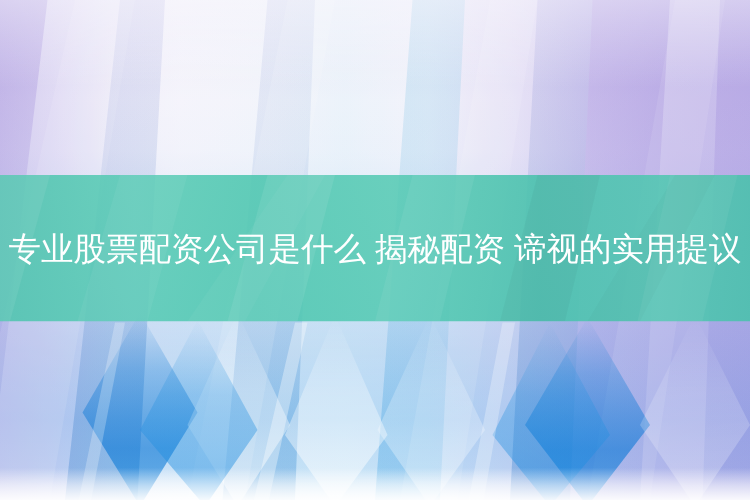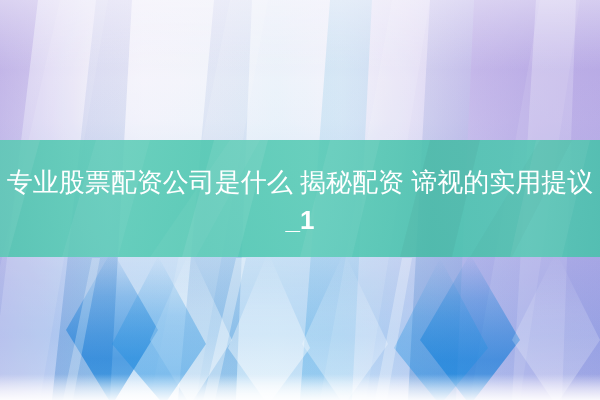--- a/index.html
+++ b/index.html
@@ -252,18 +252,17 @@
         <polygon points="214,0 268,0 238,117 182,117" fill="#ffffff" opacity="0.08"></polygon>
         <polygon points="330,0 380,0 352,117 300,117" fill="#ffffff" opacity="0.06"></polygon>
         <polygon points="430,0 480,0 452,117 400,117" fill="#000000" opacity="0.03"></polygon>
         <polygon points="536,0 590,0 562,117 510,117" fill="#ffffff" opacity="0.05"></polygon>
         <polygon points="150,117 230,0 260,0 196,117" fill="#ffffff" opacity="0.04"></polygon>
         <polygon points="470,117 540,0 572,0 512,117" fill="#000000" opacity="0.02"></polygon>
       </svg>
     </div>
 
     <div class="caption-text">专业股票配资公司是什么 揭秘配资 谛视的实用提议</div>
-    <div class="caption-line2">_1</div>
   </div>
 
   <div class="bottom-fade"></div>
 
 </div>
 
 </body></html>

